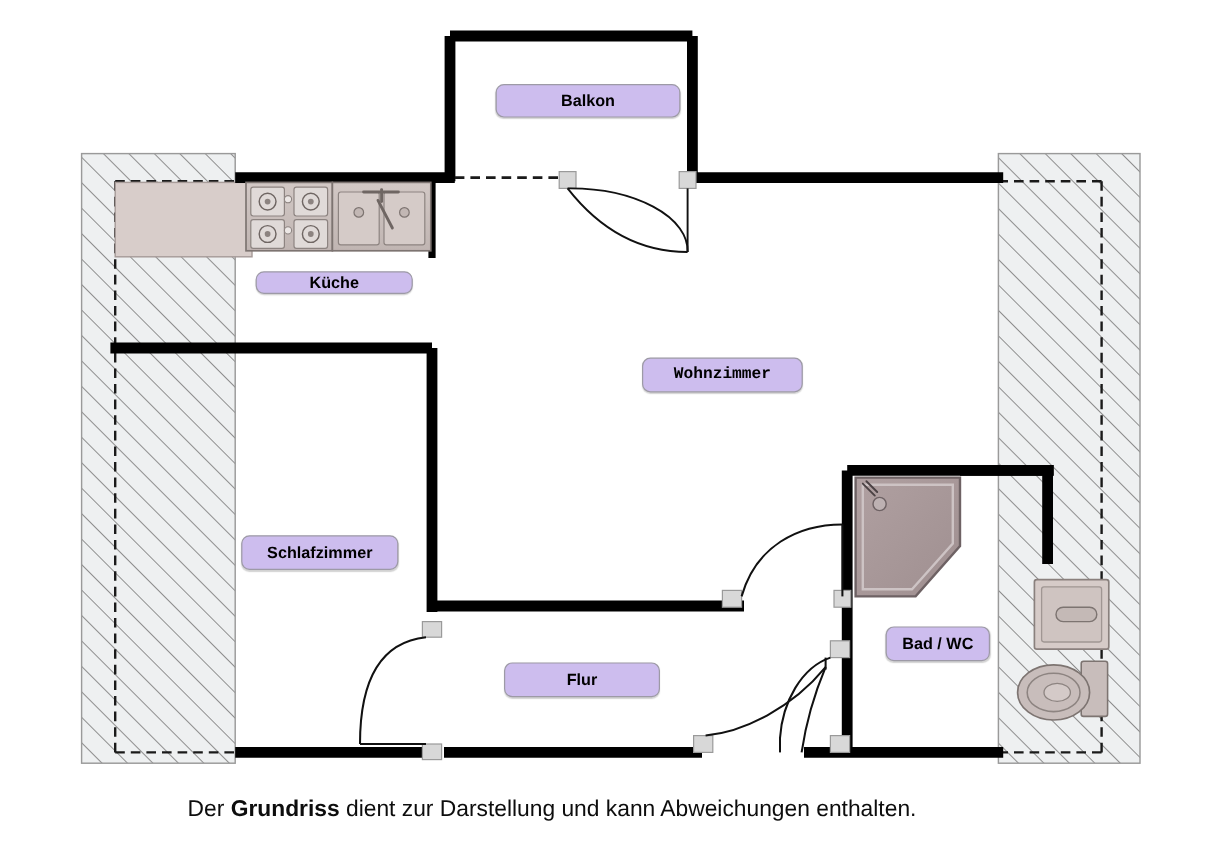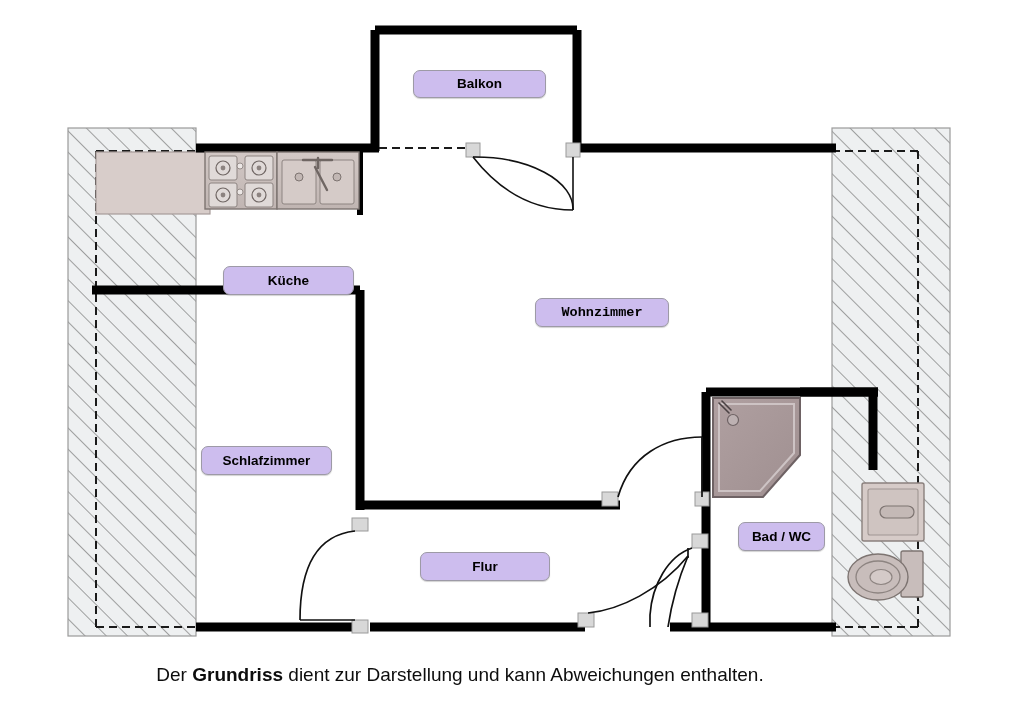--- a/index.html
+++ b/index.html
@@ -221,23 +221,23 @@
       <path d="M 588 613 C 620 610 660 590 688 556" fill="none" stroke="#111111" stroke-width="1.7"></path>
       <path d="M 688 548 L 688 558" stroke="#111111" stroke-width="1.7" fill="none"></path>
       <path d="M 668 627 C 672 600 680 575 688 556" fill="none" stroke="#111111" stroke-width="1.7"></path>
     </g>
 
     <g>
       <path d="M 800 392 L 878 392" stroke="#000000" stroke-width="9" fill="none"></path>
     </g>
   </svg>
 
-  <div class="room-label" style="left:413px; top:70px; width:133px; height:28px;">Balkon</div>
-
-  <div class="room-label" style="left:223px; top:226px; width:131px; height:29px;margin-top:40px;">Küche</div>
+  <div class="room-label" style="left:413px; top:70px; width:154px; height:28px;">Balkon</div>
+
+  <div class="room-label" style="left:213px; top:226px; width:131px; height:19px;">Küche</div>
 
   <div class="room-label" style="left:535px; top:298px; width:134px; height:29px;font-family:Liberation Mono, monospace;">Wohnzimmer</div>
 
   <div class="room-label" style="left:420px; top:552px; width:130px; height:29px;">Flur</div>
 
   <div class="room-label" style="left:201px; top:446px; width:131px; height:29px;">Schlafzimmer</div>
 
   <div class="room-label" style="left:738px; top:522px; width:87px; height:29px;">Bad / WC</div>
 
   <div class="caption">

